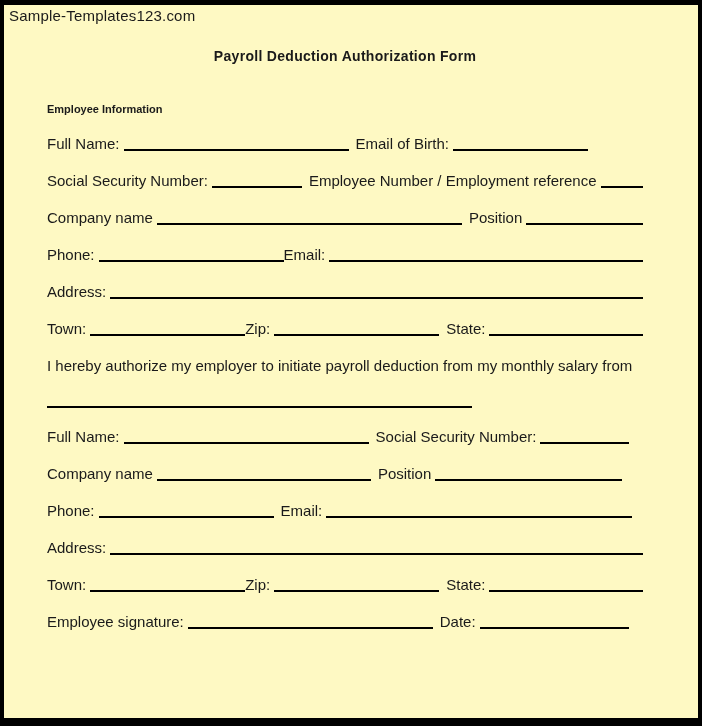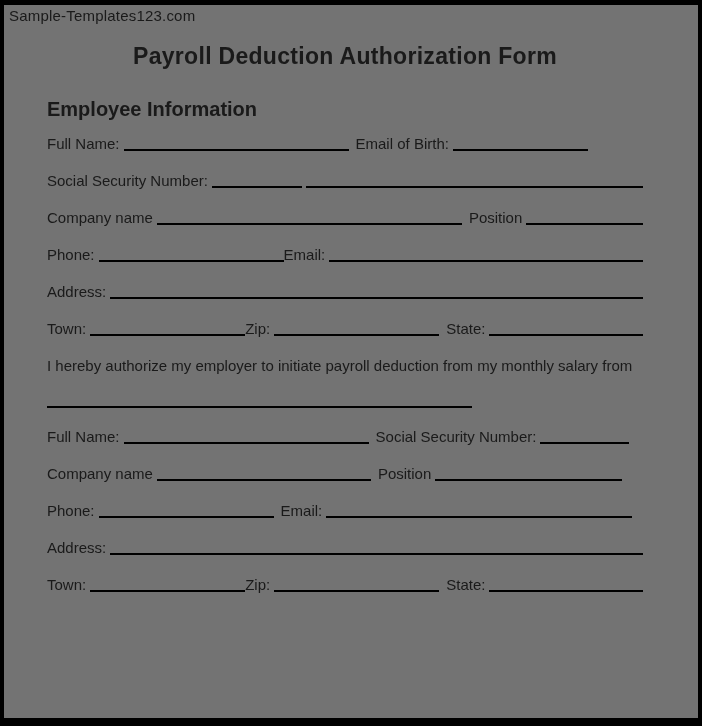--- a/index.html
+++ b/index.html
@@ -1,21 +1,21 @@
 <!DOCTYPE html>
 <html><head>
 <meta charset="utf-8">
 <style>
   * { margin: 0; padding: 0; box-sizing: border-box; }
   html, body { background: #e9e9e9; }
   .page {
     position: relative;
     width: 702px;
     height: 726px;
-    background: #737373;
+    background: #fef9c3;
     border-style: solid;
     border-color: #000000;
     border-width: 5px 4px 8px 4px;
     font-family: "Liberation Sans", sans-serif;
     color: #1a1a1a;
     font-size: 15px;
     overflow: hidden;
   }
   .watermark {
     position: absolute;
@@ -24,29 +24,29 @@
     font-size: 15px;
     color: #1a1a1a;
     letter-spacing: 0.2px;
   }
   .content {
     padding: 0 55px 0 43px;
   }
   .title {
     margin-top: 40px;
     text-align: center;
-    font-size: 23px;
+    font-size: 14px;
     font-weight: bold;
     letter-spacing: 0.3px;
     line-height: 22px;
   }
   .section-heading {
     margin-top: 32px;
     margin-bottom: 13px;
-    font-size: 20px;
+    font-size: 11px;
     font-weight: bold;
     line-height: 21px;
   }
   .row {
     display: flex;
     align-items: baseline;
     line-height: 21px;
     margin-bottom: 16px;
     white-space: nowrap;
   }
@@ -95,20 +95,21 @@
     <div class="row">
       <span class="label">Full Name:</span>
       <span class="blank w225"></span>
       <span class="label ml">Email of Birth:</span>
       <span class="blank w135"></span>
     </div>
 
     <div class="row">
       <span class="label">Social Security Number:</span>
       <span class="blank w90"></span>
+      <span class="label ml">Employee Number / Employment reference</span>
       <span class="blank fill"></span>
     </div>
 
     <div class="row">
       <span class="label">Company name</span>
       <span class="blank w305"></span>
       <span class="label ml">Position</span>
       <span class="blank fill"></span>
     </div>
 
@@ -168,15 +169,21 @@
 
     <div class="row">
       <span class="label">Town:</span>
       <span class="blank w155"></span>
       <span class="label tight">Zip:</span>
       <span class="blank w165"></span>
       <span class="label ml">State:</span>
       <span class="blank fill"></span>
     </div>
 
+    <div class="row">
+      <span class="label">Employee signature:</span>
+      <span class="blank w245"></span>
+      <span class="label ml">Date:</span>
+      <span class="blank w150"></span>
+    </div>
 
   </div>
 </div>
 
 </body></html>

